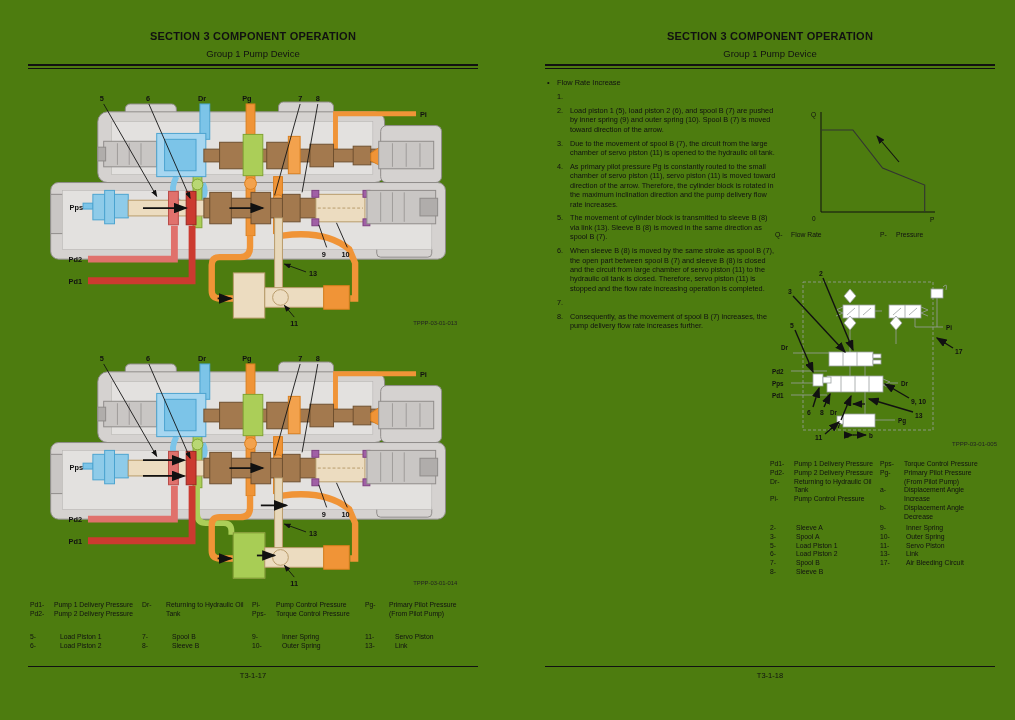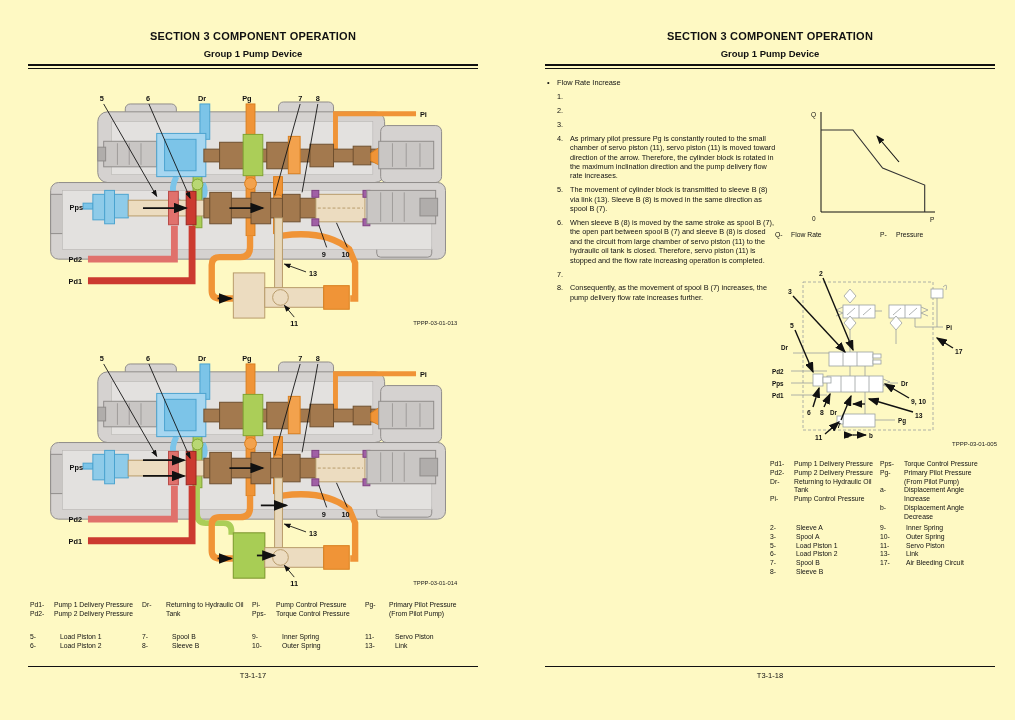--- a/index.html
+++ b/index.html
@@ -1,22 +1,22 @@
 <!DOCTYPE html>
 <html><head>
 <meta charset="utf-8">
 <style>
   html,body{margin:0;padding:0;background:#fff;}
-  .sheet{position:relative;width:1015px;height:720px;background:#fef9c3;overflow:hidden;
+  .sheet{position:relative;width:1015px;height:720px;background:#4d7c0f;overflow:hidden;
          font-family:"Liberation Sans",sans-serif;color:#111;}
   .page{position:absolute;top:0;height:720px;}
   .page-left{left:28px;width:450px;}
   .page-right{left:545px;width:450px;}
   .h1{position:absolute;top:30px;left:0;width:100%;text-align:center;font-weight:bold;font-size:11px;letter-spacing:.2px;}
-  .h2{position:absolute;top:48px;left:0;width:100%;text-align:center;font-weight:bold;font-size:9.5px;}
+  .h2{position:absolute;top:48px;left:0;width:100%;text-align:center;font-weight:normal;font-size:9.5px;}
   .rule2{position:absolute;top:64px;left:0;right:0;border-top:2.5px solid #111;}
   .rule2::after{content:"";display:block;margin-top:2px;border-top:1.2px solid #111;}
   .pg-footer{position:absolute;top:666px;left:0;right:0;}
   .footer-rule{border-top:1.5px solid #111;}
   .footer-text{text-align:center;font-size:7.5px;margin-top:4px;}
   
   .steps-area{position:absolute;left:0;top:78px;width:238px;}
   .flow-row{position:relative;padding-left:12px;font-size:7.4px;line-height:9.5px;}
   .flow-row::before{content:"\2022";position:absolute;left:2px;top:0;}
   .step{display:flex;margin-top:4.5px;font-size:7.3px;line-height:9.4px;padding-left:12px;}
@@ -437,23 +437,25 @@
     <div class="rule2"></div>
 
     <div class="steps-area">
       <div class="flow-row">Flow Rate Increase</div>
       <div>
           <div class="step">
             <div class="step-num">1.</div>
           </div>
           <div class="step">
             <div class="step-num">2.</div>
+            <div class="step-body">Load piston 1 (5), load piston 2 (6), and spool B (7) are pushed by inner spring (9) and outer spring (10). Spool B (7) is moved toward direction of the arrow.</div>
           </div>
           <div class="step">
             <div class="step-num">3.</div>
+            <div class="step-body">Due to the movement of spool B (7), the circuit from the large chamber of servo piston (11) is opened to the hydraulic oil tank.</div>
           </div>
           <div class="step">
             <div class="step-num">4.</div>
             <div class="step-body">As primary pilot pressure Pg is constantly routed to the small chamber of servo piston (11), servo piston (11) is moved toward direction of the arrow. Therefore, the cylinder block is rotated in the maximum inclination direction and the pump delivery flow rate increases.</div>
           </div>
           <div class="step">
             <div class="step-num">5.</div>
             <div class="step-body">The movement of cylinder block is transmitted to sleeve B (8) via link (13). Sleeve B (8) is moved in the same direction as spool B (7).</div>
           </div>
           <div class="step">

